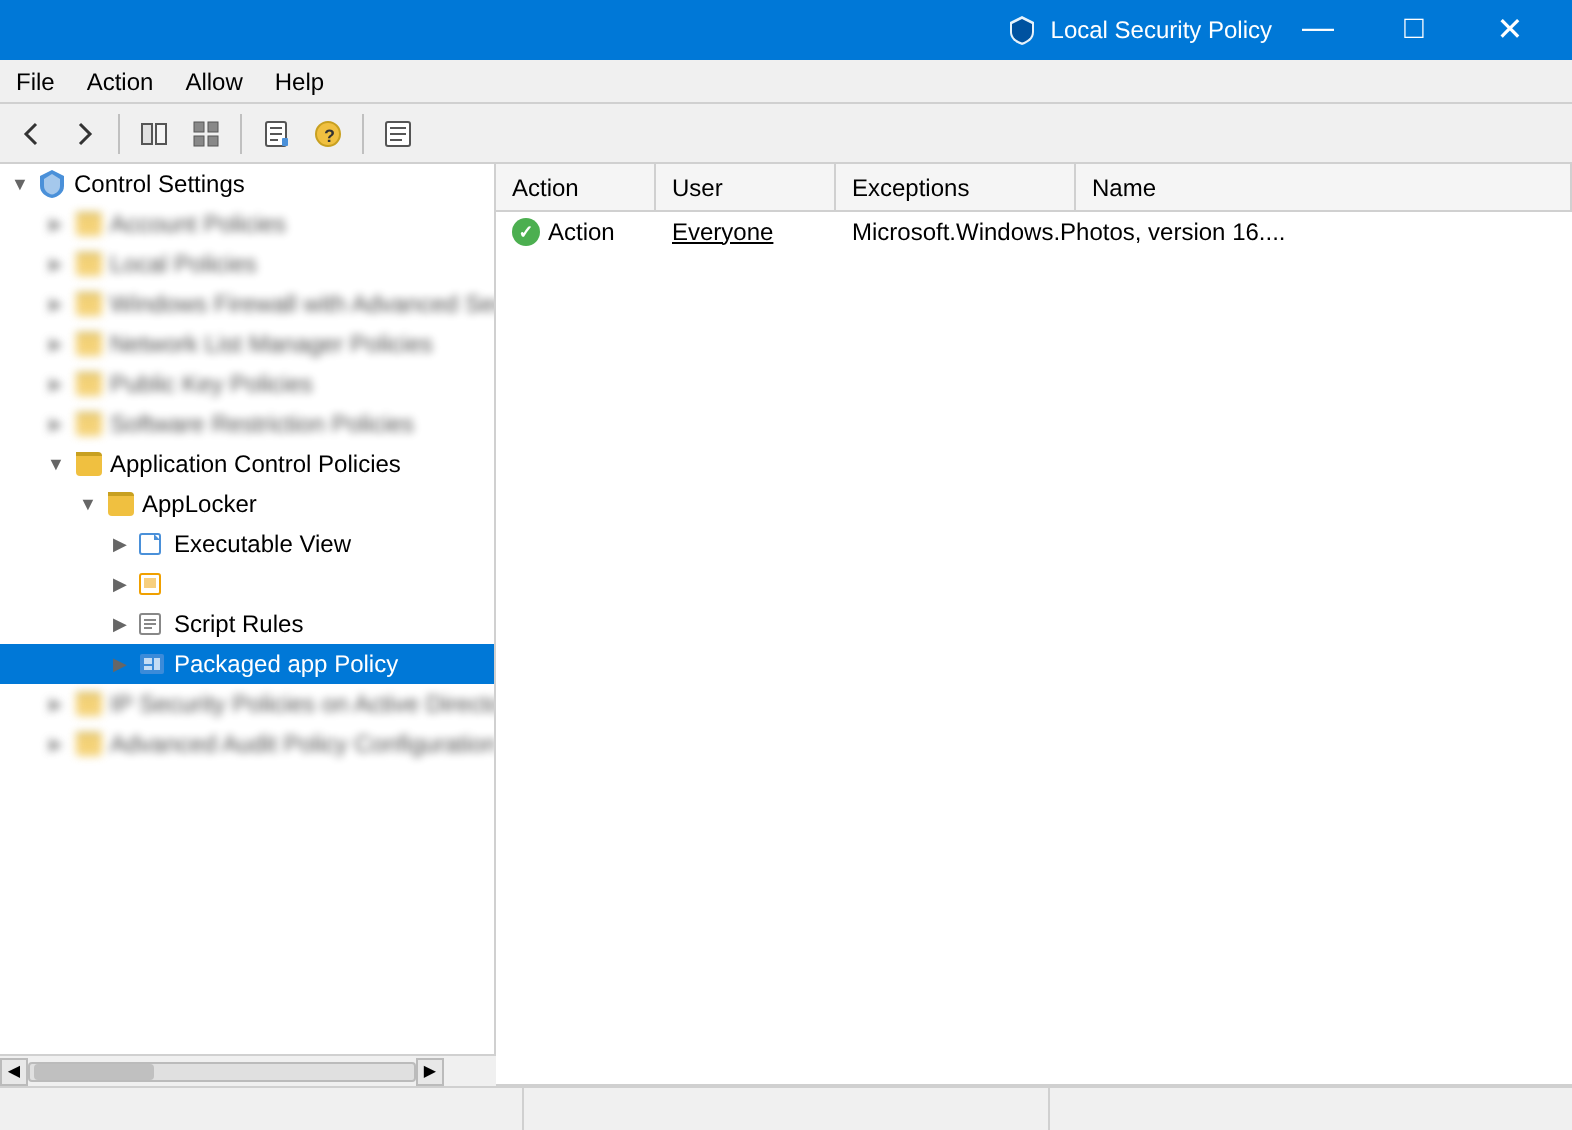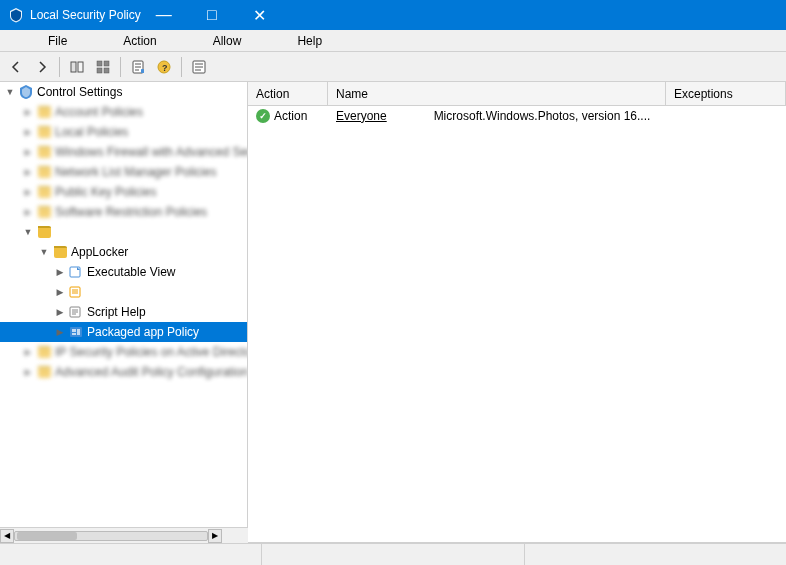--- a/index.html
+++ b/index.html
@@ -11,21 +11,21 @@
     }
 
     
     .title-bar {
       background: #0078d7;
       color: #fff;
       display: flex;
       align-items: center;
       height: 30px;
       padding: 0 8px;
-      justify-content: flex-start;
+      justify-content: flex-end;
     }
     .title-bar-left {
       display: flex;
       align-items: center;
       gap: 6px;
     }
     .title-bar-icon {
       width: 16px;
       height: 16px;
     }
@@ -57,21 +57,20 @@
       align-items: center;
       height: 22px;
       border-bottom: 1px solid #d0d0d0;
     }
     .menu-item {
       padding: 16px 8px;
       cursor: pointer;
       height: 100%;
       display: flex;
       align-items: center;
-      margin-left: 40px;
     }
 
     
     .toolbar {
       background: #f0f0f0;
       display: flex;
       align-items: center;
       height: 30px;
       padding: 0 4px;
       border-bottom: 1px solid #d0d0d0;
@@ -416,20 +415,21 @@
         <div class="icon-folder"></div>
       </div>
       <span class="tree-label">Software Restriction Policies</span>
     </div>
 
     <div class="tree-item" style="padding-left:20px;">
       <div class="tree-expand">▼</div>
       <div class="tree-icon">
         <div class="icon-folder"></div>
       </div>
+      <span class="tree-label">Application Control Policies</span>
     </div>
 
     <div class="tree-item" style="padding-left:36px;">
       <div class="tree-expand">▼</div>
       <div class="tree-icon">
         <div class="icon-folder"></div>
       </div>
       <span class="tree-label">AppLocker</span>
     </div>
 
@@ -457,21 +457,21 @@
     <div class="tree-item" style="padding-left:52px;">
       <div class="tree-expand">▶</div>
       <div class="tree-icon">
         <svg width="14" height="14" viewBox="0 0 14 14">
           <rect x="1" y="2" width="10" height="10" rx="1" fill="#fff" stroke="#888" stroke-width="1"></rect>
           <line x1="3" y1="5" x2="9" y2="5" stroke="#888" stroke-width="1"></line>
           <line x1="3" y1="7" x2="9" y2="7" stroke="#888" stroke-width="1"></line>
           <line x1="3" y1="9" x2="7" y2="9" stroke="#888" stroke-width="1"></line>
         </svg>
       </div>
-      <span class="tree-label">Script Help</span>
+      <span class="tree-label">Script Rules</span>
     </div>
 
     <div class="tree-item highlighted" style="padding-left:52px;">
       <div class="tree-expand">▶</div>
       <div class="tree-icon">
         <svg width="14" height="14" viewBox="0 0 14 14">
           <rect x="1" y="2" width="12" height="10" rx="1" fill="#4a90d9" opacity="0.8"></rect>
           <rect x="3" y="4" width="4" height="3" fill="#fff" opacity="0.7"></rect>
           <rect x="8" y="4" width="3" height="6" fill="#fff" opacity="0.7"></rect>
           <rect x="3" y="8" width="4" height="2" fill="#fff" opacity="0.7"></rect>
@@ -504,39 +504,42 @@
       <div class="scroll-arrow">▶</div>
     </div>
   </div>
 
   <div class="content-panel">
 
     <div class="list-header">
       <div class="list-header-cell" style="width:80px;">
         <span>Action</span>
       </div>
+      <div class="list-header-cell" style="width:90px;">
+        <span>User</span>
+      </div>
+      <div class="list-header-cell" style="width:120px;">
+        <span>Exceptions</span>
+      </div>
       <div class="list-header-cell" style="flex:1;">
         <span>Name</span>
-      </div>
-      <div class="list-header-cell" style="width:120px;">
-        <span>Exceptions</span>
       </div>
     </div>
 
     <div class="list-content">
 
       <div class="list-row">
         <div class="list-cell" style="width:80px;">
           <div class="check-icon">✓</div>
           <span>Action</span>
         </div>
         <div class="list-cell" style="width:90px;text-decoration:underline;">
           <span>Everyone</span>
         </div>
-        <div class="list-cell" style="flex:1;justify-content:center;">
+        <div class="list-cell" style="flex:1;">
           <span>Microsoft.Windows.Photos, version 16....</span>
         </div>
         <div class="list-cell" style="width:120px;">
           <span></span>
         </div>
       </div>
 
     </div>
 
   </div>

